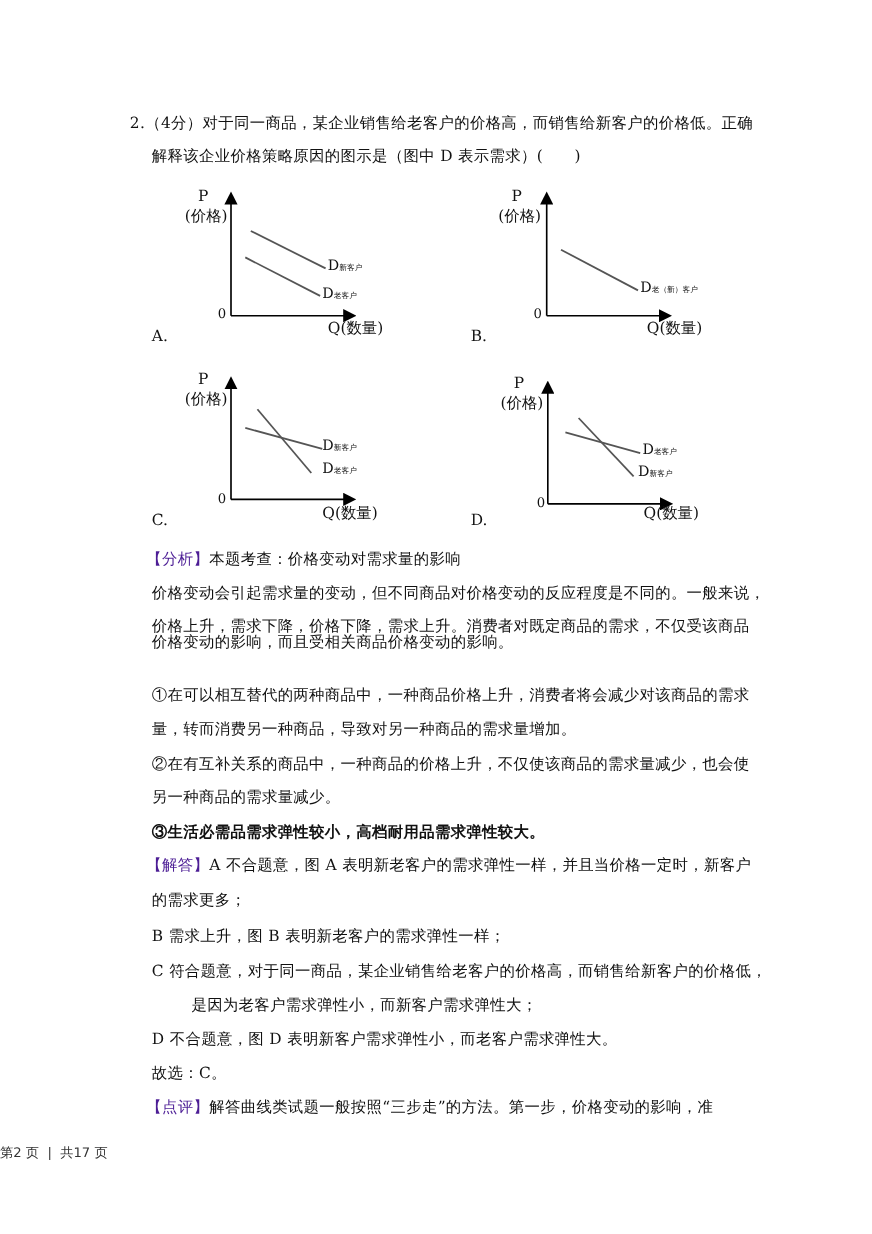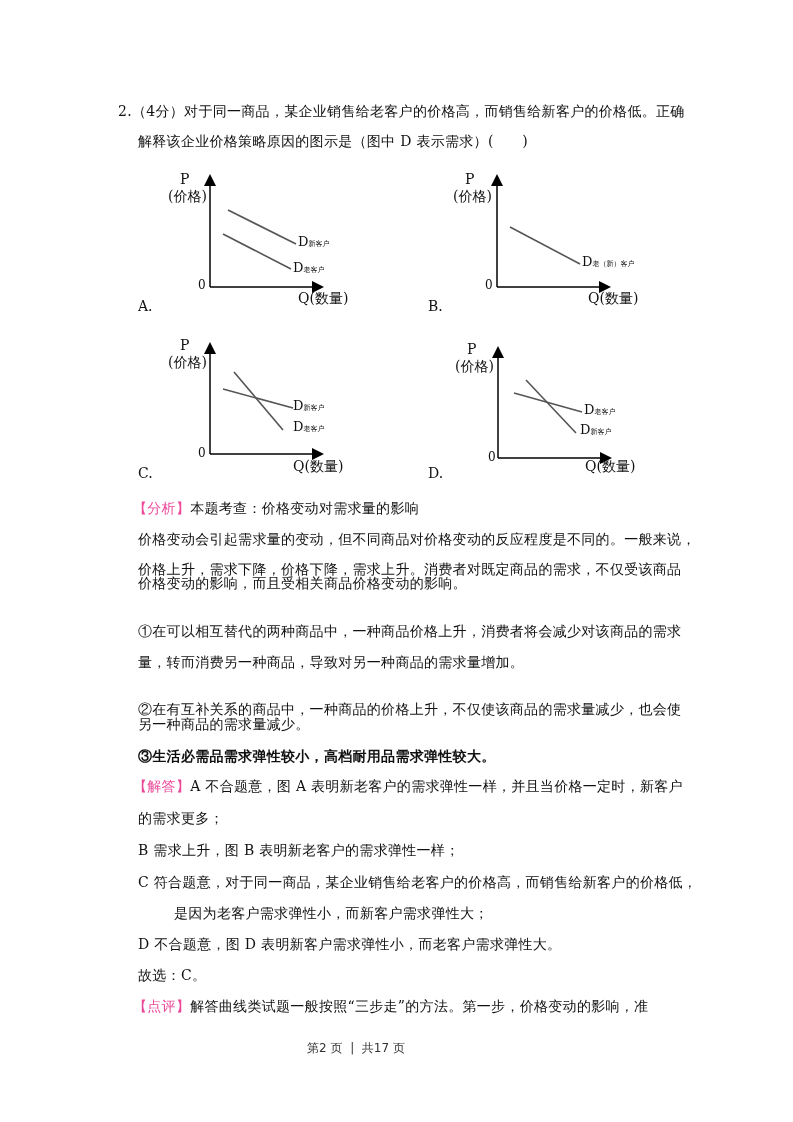--- a/index.html
+++ b/index.html
@@ -1,25 +1,25 @@
 <!DOCTYPE html>
 <html><head>
 <meta charset="utf-8">
 <style>
   html, body { margin: 0; padding: 0; background: #ffffff; }
   body { width: 793px; height: 1122px; position: relative; overflow: hidden;
          font-family: "DejaVu Serif", "Liberation Serif", serif; color: #111; }
   .line { position: absolute; left: 138px; font-size: 14px; white-space: nowrap; letter-spacing: 0.3px; }
   .q-line1 { left: 118px; top: 103px; }
   .q-line2 { left: 138px; top: 133px; }
-  .tag { color: #ec4899; margin-top: 23px; }
+  .tag { color: #4c1d95; margin-top: 23px; }
   .graph { position: absolute; width: 240px; height: 160px; }
   .graph svg { position: absolute; left: 0; top: 0; overflow: visible; }
   .opt-label { position: absolute; font-size: 14px; }
-  .footer { position: absolute; top: 1040px; left: 0; width: 712px; text-align: center;
+  .footer { position: absolute; top: 1040px; left: 0; width: 712px; text-align: left;
             font-family: "DejaVu Sans", "Liberation Sans", sans-serif; font-size: 12px; color: #333; }
 </style>
 </head>
 <body>
 
 <div class="line q-line1">
   <span>2.</span><span>（4分）</span><span>对于同一商品，某企业销售给老客户的价格高，而销售给新客户的价格低。正确</span>
 </div>
 <div class="line q-line2">解释该企业价格策略原因的图示是（图中 D 表示需求）(　　)</div>
 
@@ -91,21 +91,21 @@
 <div class="opt-label" style="left:428px; top:465px;">D.</div>
 
 <div class="line" style="top:500px; left:133px;">
   <span class="tag">【分析】</span><span>本题考查：价格变动对需求量的影响</span>
 </div>
 <div class="line" style="top:531px;">价格变动会引起需求量的变动，但不同商品对价格变动的反应程度是不同的。一般来说，</div>
 <div class="line" style="top:561px;">价格上升，需求下降，价格下降，需求上升。消费者对既定商品的需求，不仅受该商品</div>
 <div class="line" style="top:575px;">价格变动的影响，而且受相关商品价格变动的影响。</div>
 <div class="line" style="top:623px;">①在可以相互替代的两种商品中，一种商品价格上升，消费者将会减少对该商品的需求</div>
 <div class="line" style="top:654px;">量，转而消费另一种商品，导致对另一种商品的需求量增加。</div>
-<div class="line" style="top:686px;margin-top:15px;">②在有互补关系的商品中，一种商品的价格上升，不仅使该商品的需求量减少，也会使</div>
+<div class="line" style="top:686px;">②在有互补关系的商品中，一种商品的价格上升，不仅使该商品的需求量减少，也会使</div>
 <div class="line" style="top:716px;">另一种商品的需求量减少。</div>
 <div class="line" style="top:748px;font-weight:bold;">③生活必需品需求弹性较小，高档耐用品需求弹性较大。</div>
 
 <div class="line" style="top:778px; left:133px;">
   <span class="tag">【解答】</span><span>A 不合题意，图 A 表明新老客户的需求弹性一样，并且当价格一定时，新客户</span>
 </div>
 <div class="line" style="top:810px;">的需求更多；</div>
 <div class="line" style="top:842px;">B 需求上升，图 B 表明新老客户的需求弹性一样；</div>
 <div class="line" style="top:874px;">C 符合题意，对于同一商品，某企业销售给老客户的价格高，而销售给新客户的价格低，</div>
 <div class="line" style="top:905px;margin-left:36px;">是因为老客户需求弹性小，而新客户需求弹性大；</div>

